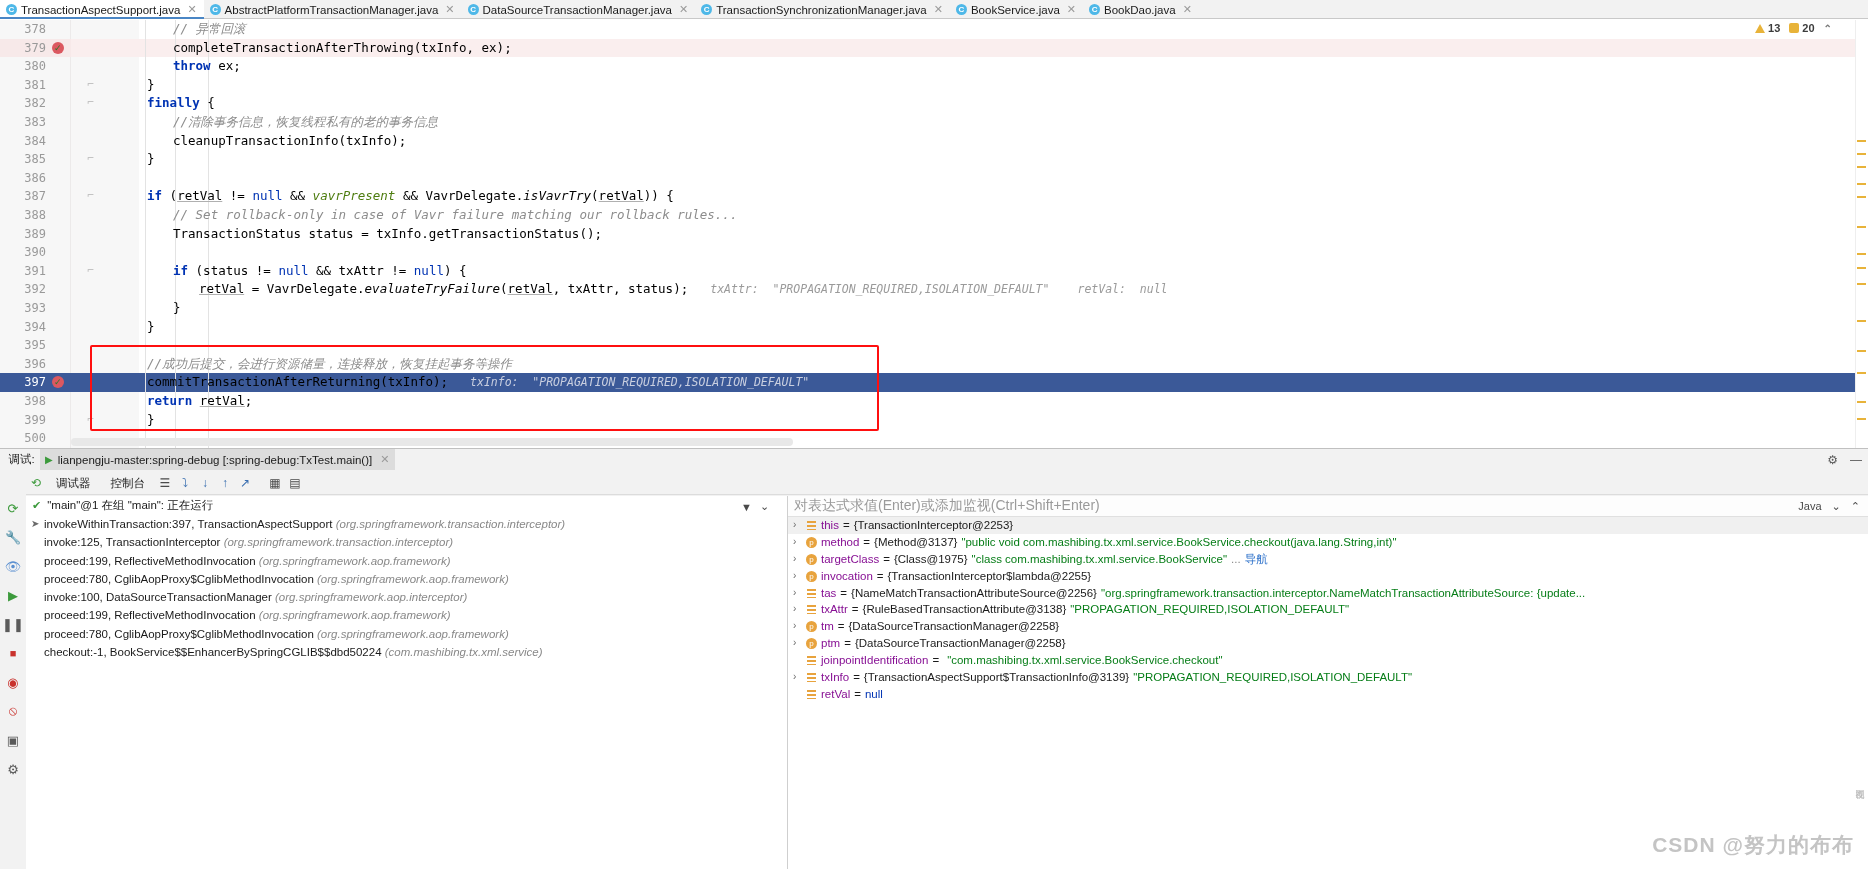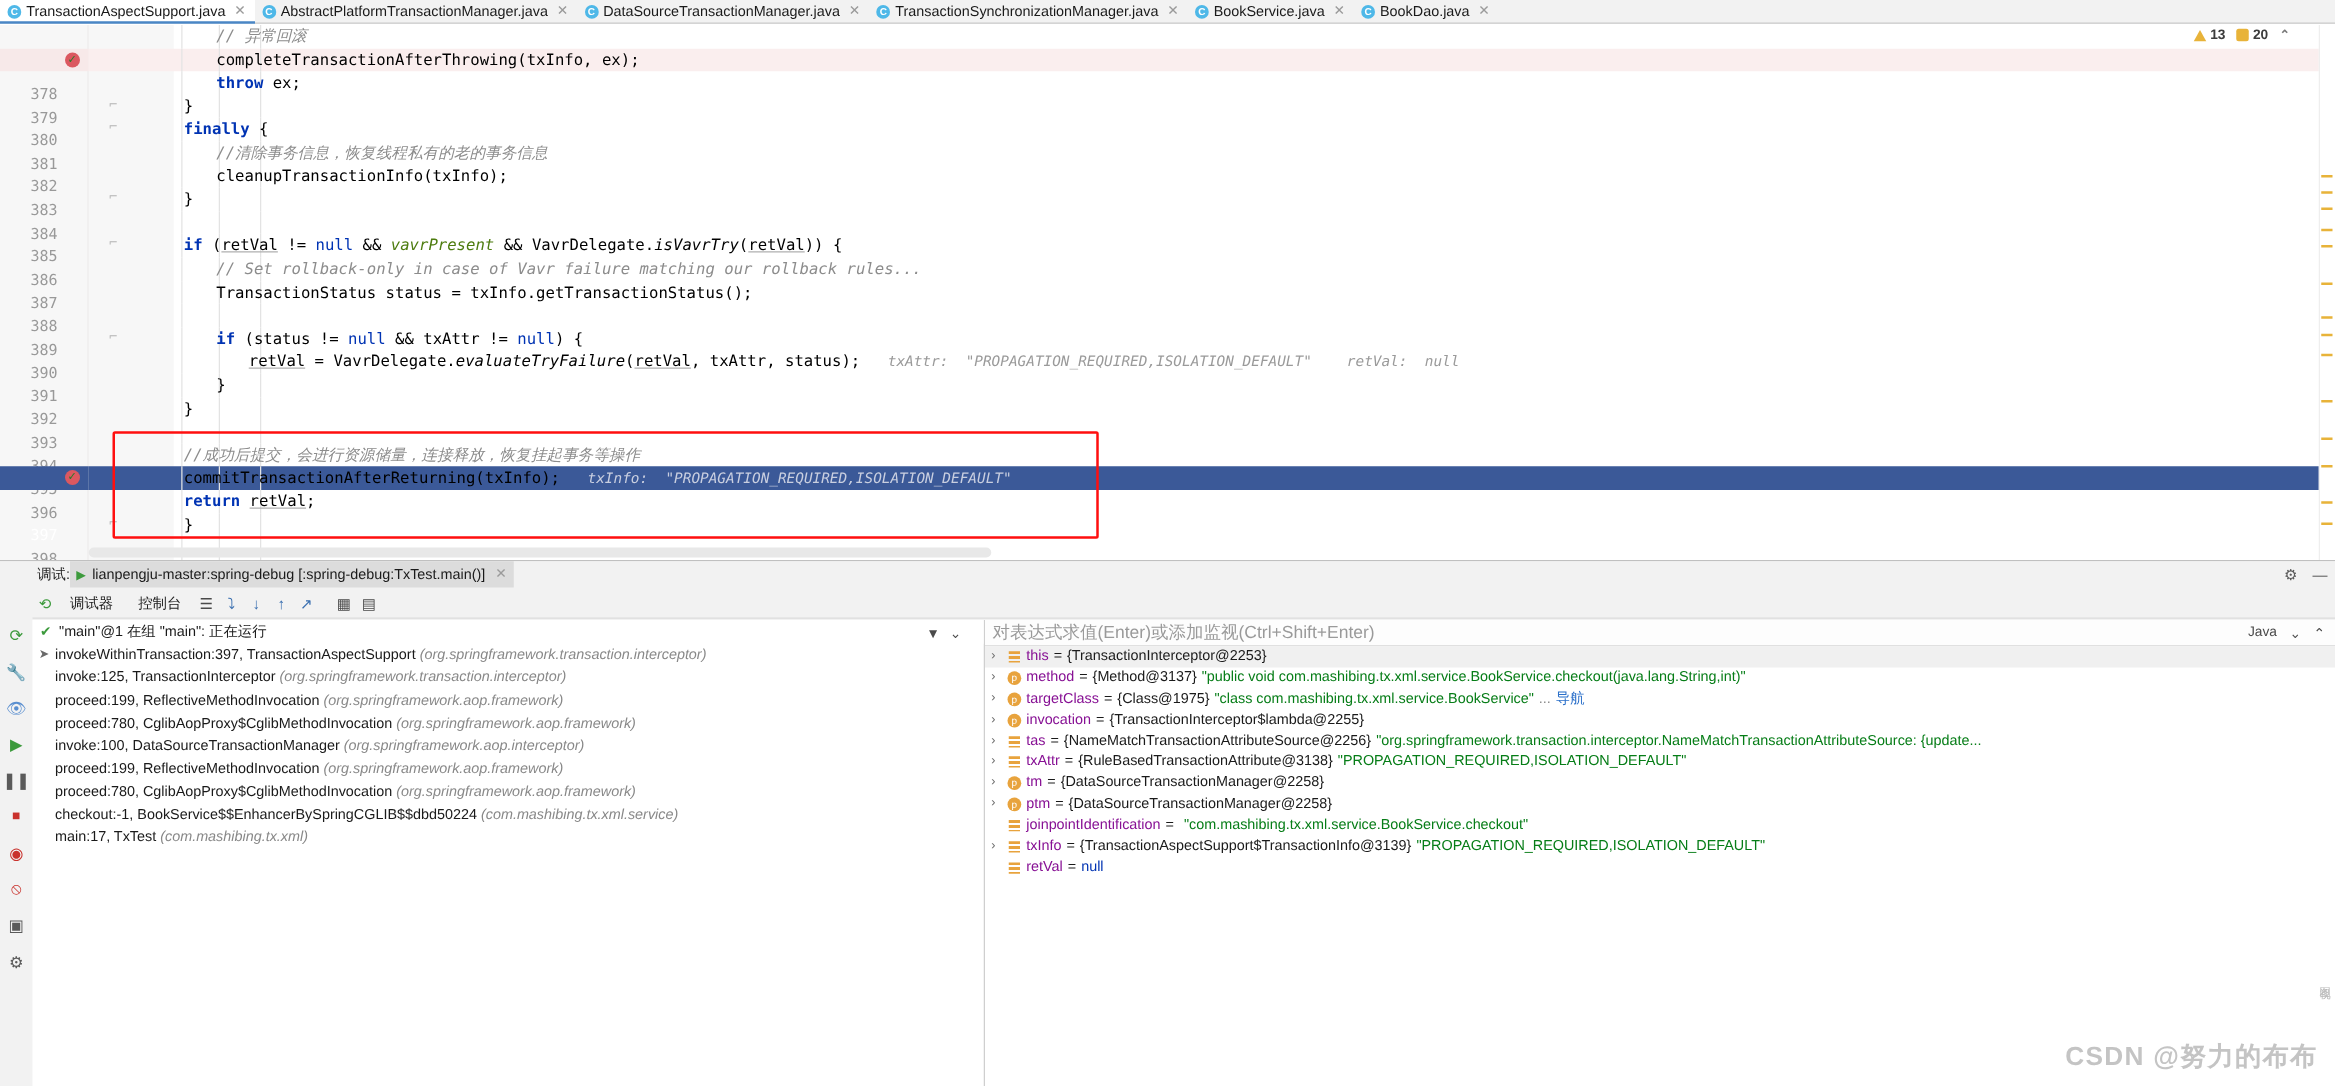--- a/index.html
+++ b/index.html
@@ -81,21 +81,20 @@
     background: #f7f7f7;
   }
   .codeline {
     position: relative; height: 18.6px; line-height: 18.6px;
     white-space: pre; display: block;
   }
   .ln {
     position: absolute; left: 0; width: 46px; text-align: right;
     color: #999999; font-size: 12px;
     font-family: "DejaVu Sans Mono", monospace;
-    margin-top: 46px;
   }
   .bp {
     position: absolute; left: 52px; top: 3px; width: 12px; height: 12px;
     border-radius: 50%; background: #db5860;
   }
   .bp::after {
     content: "✓"; position: absolute; left: 2px; top: -3px;
     font-size: 9px; color: #2a7a2a; font-family: "DejaVu Sans", sans-serif;
   }
   .foldmark {
@@ -148,21 +147,21 @@
   #debugwin {
     position: absolute; left: 0; top: 448px; width: 1868px; height: 421px;
     background: #f2f2f2; border-top: 1px solid #c0c0c0;
   }
   #dbg-header {
     position: absolute; left: 0; top: 0; width: 1868px; height: 21px;
     display: flex; align-items: center;
     background: #f2f2f2;
     font-size: 11.5px;
   }
-  #dbg-label { width: 56px; text-align: right; padding-left: 3px; color: #1d1d1d; }
+  #dbg-label { width: 40px; text-align: center; padding-left: 3px; color: #1d1d1d; }
   #dbg-session {
     display: flex; align-items: center; gap: 5px;
     background: #dcdcdc; height: 21px; padding: 0 6px 0 5px;
     color: #1a1a1a;
   }
   .play-ico { color: #3c9a3c; font-size: 10px; }
   #dbg-hdr-right {
     position: absolute; right: 6px; top: 0; height: 21px;
     display: flex; align-items: center; gap: 12px; color: #5a5a5a; font-size: 12px;
   }
@@ -415,21 +414,20 @@
       </div>
       <div id="frames-list">
           <div class="frame cur" style="padding-left: 18px;"><span class="frame-arrow">➤</span><span>invokeWithinTransaction:397, TransactionAspectSupport </span><span class="pkg">(org.springframework.transaction.interceptor)</span></div>
           <div class="frame"><span>invoke:125, TransactionInterceptor </span><span class="pkg">(org.springframework.transaction.interceptor)</span></div>
           <div class="frame"><span>proceed:199, ReflectiveMethodInvocation </span><span class="pkg">(org.springframework.aop.framework)</span></div>
           <div class="frame"><span>proceed:780, CglibAopProxy$CglibMethodInvocation </span><span class="pkg">(org.springframework.aop.framework)</span></div>
           <div class="frame"><span>invoke:100, DataSourceTransactionManager </span><span class="pkg">(org.springframework.aop.interceptor)</span></div>
           <div class="frame"><span>proceed:199, ReflectiveMethodInvocation </span><span class="pkg">(org.springframework.aop.framework)</span></div>
           <div class="frame"><span>proceed:780, CglibAopProxy$CglibMethodInvocation </span><span class="pkg">(org.springframework.aop.framework)</span></div>
           <div class="frame"><span>checkout:-1, BookService$$EnhancerBySpringCGLIB$$dbd50224 </span><span class="pkg">(com.mashibing.tx.xml.service)</span></div>
-          <div class="frame"><span>main:17, TxTest </span><span class="pkg">(com.mashibing.tx.xml)</span></div>
         </div>
     </div>
 
     <div style="position:absolute;left:735px;top:48px;display:flex;gap:8px;align-items:center;height:19px;background:#ffffff;padding:0 6px;">
       <span class="filter-ico">▼</span>
       <span class="filter-ico">⌄</span>
     </div>
 
     <div id="vars">
       <div id="vars-head">

